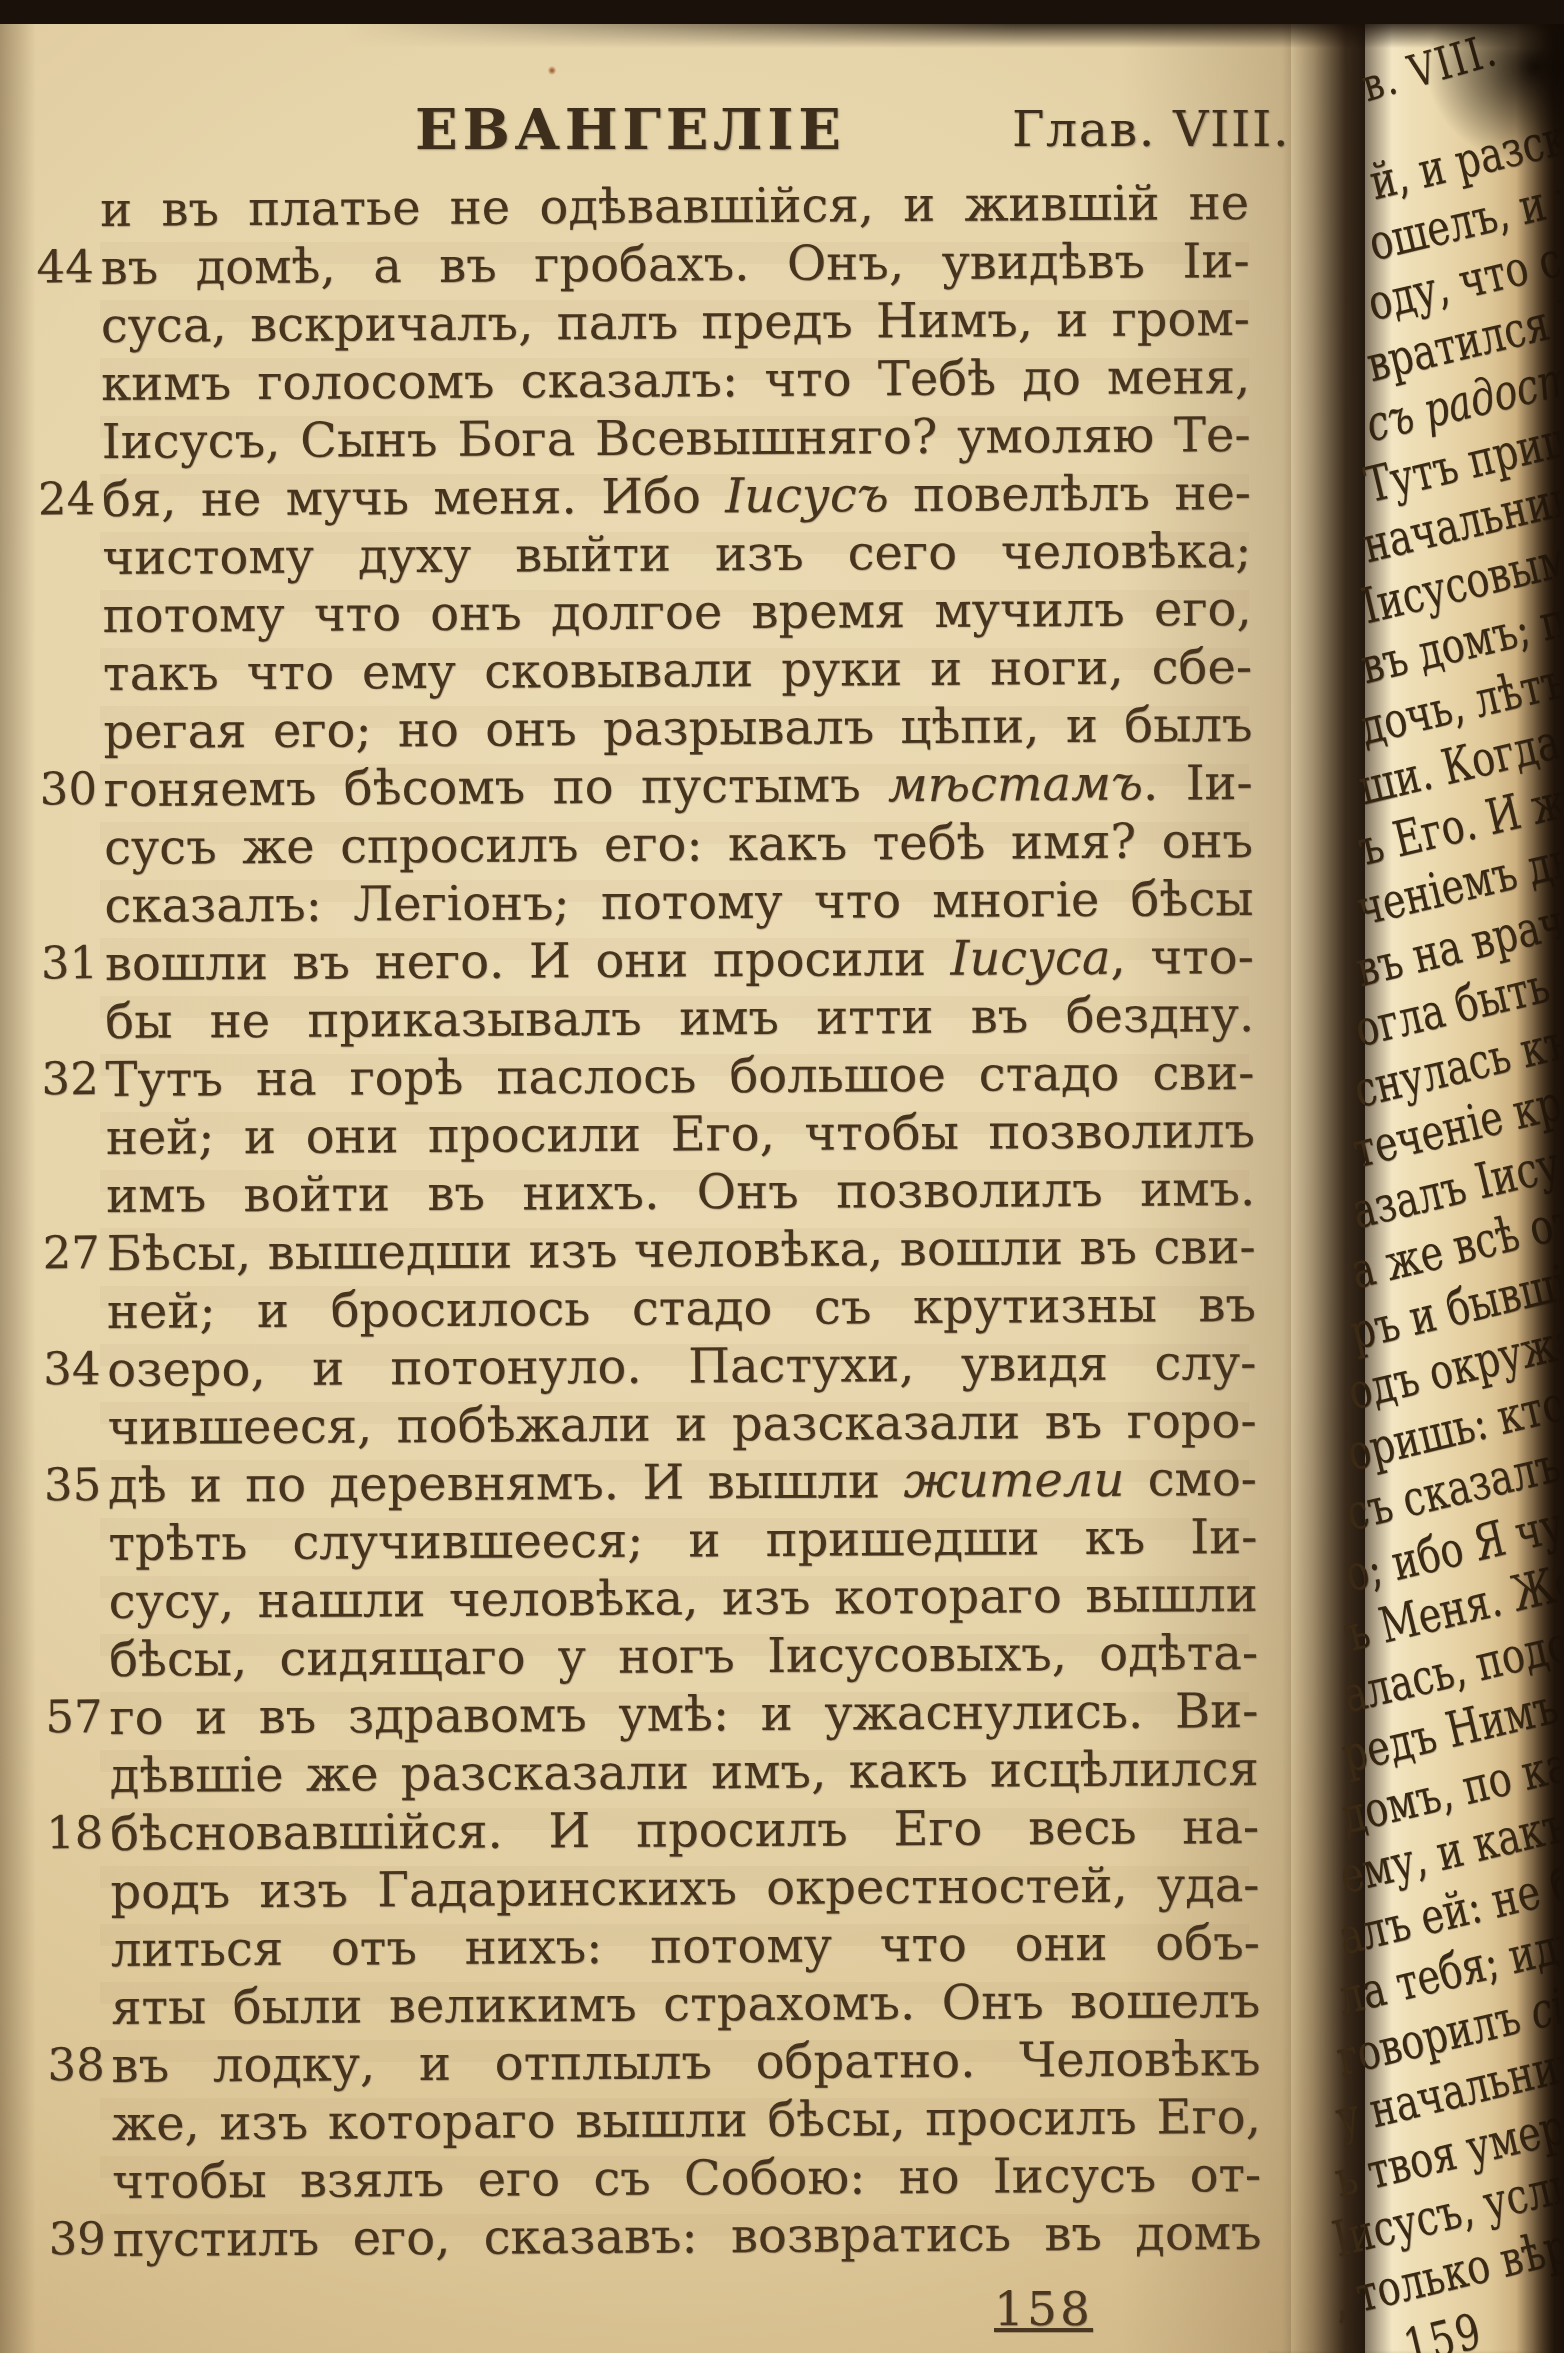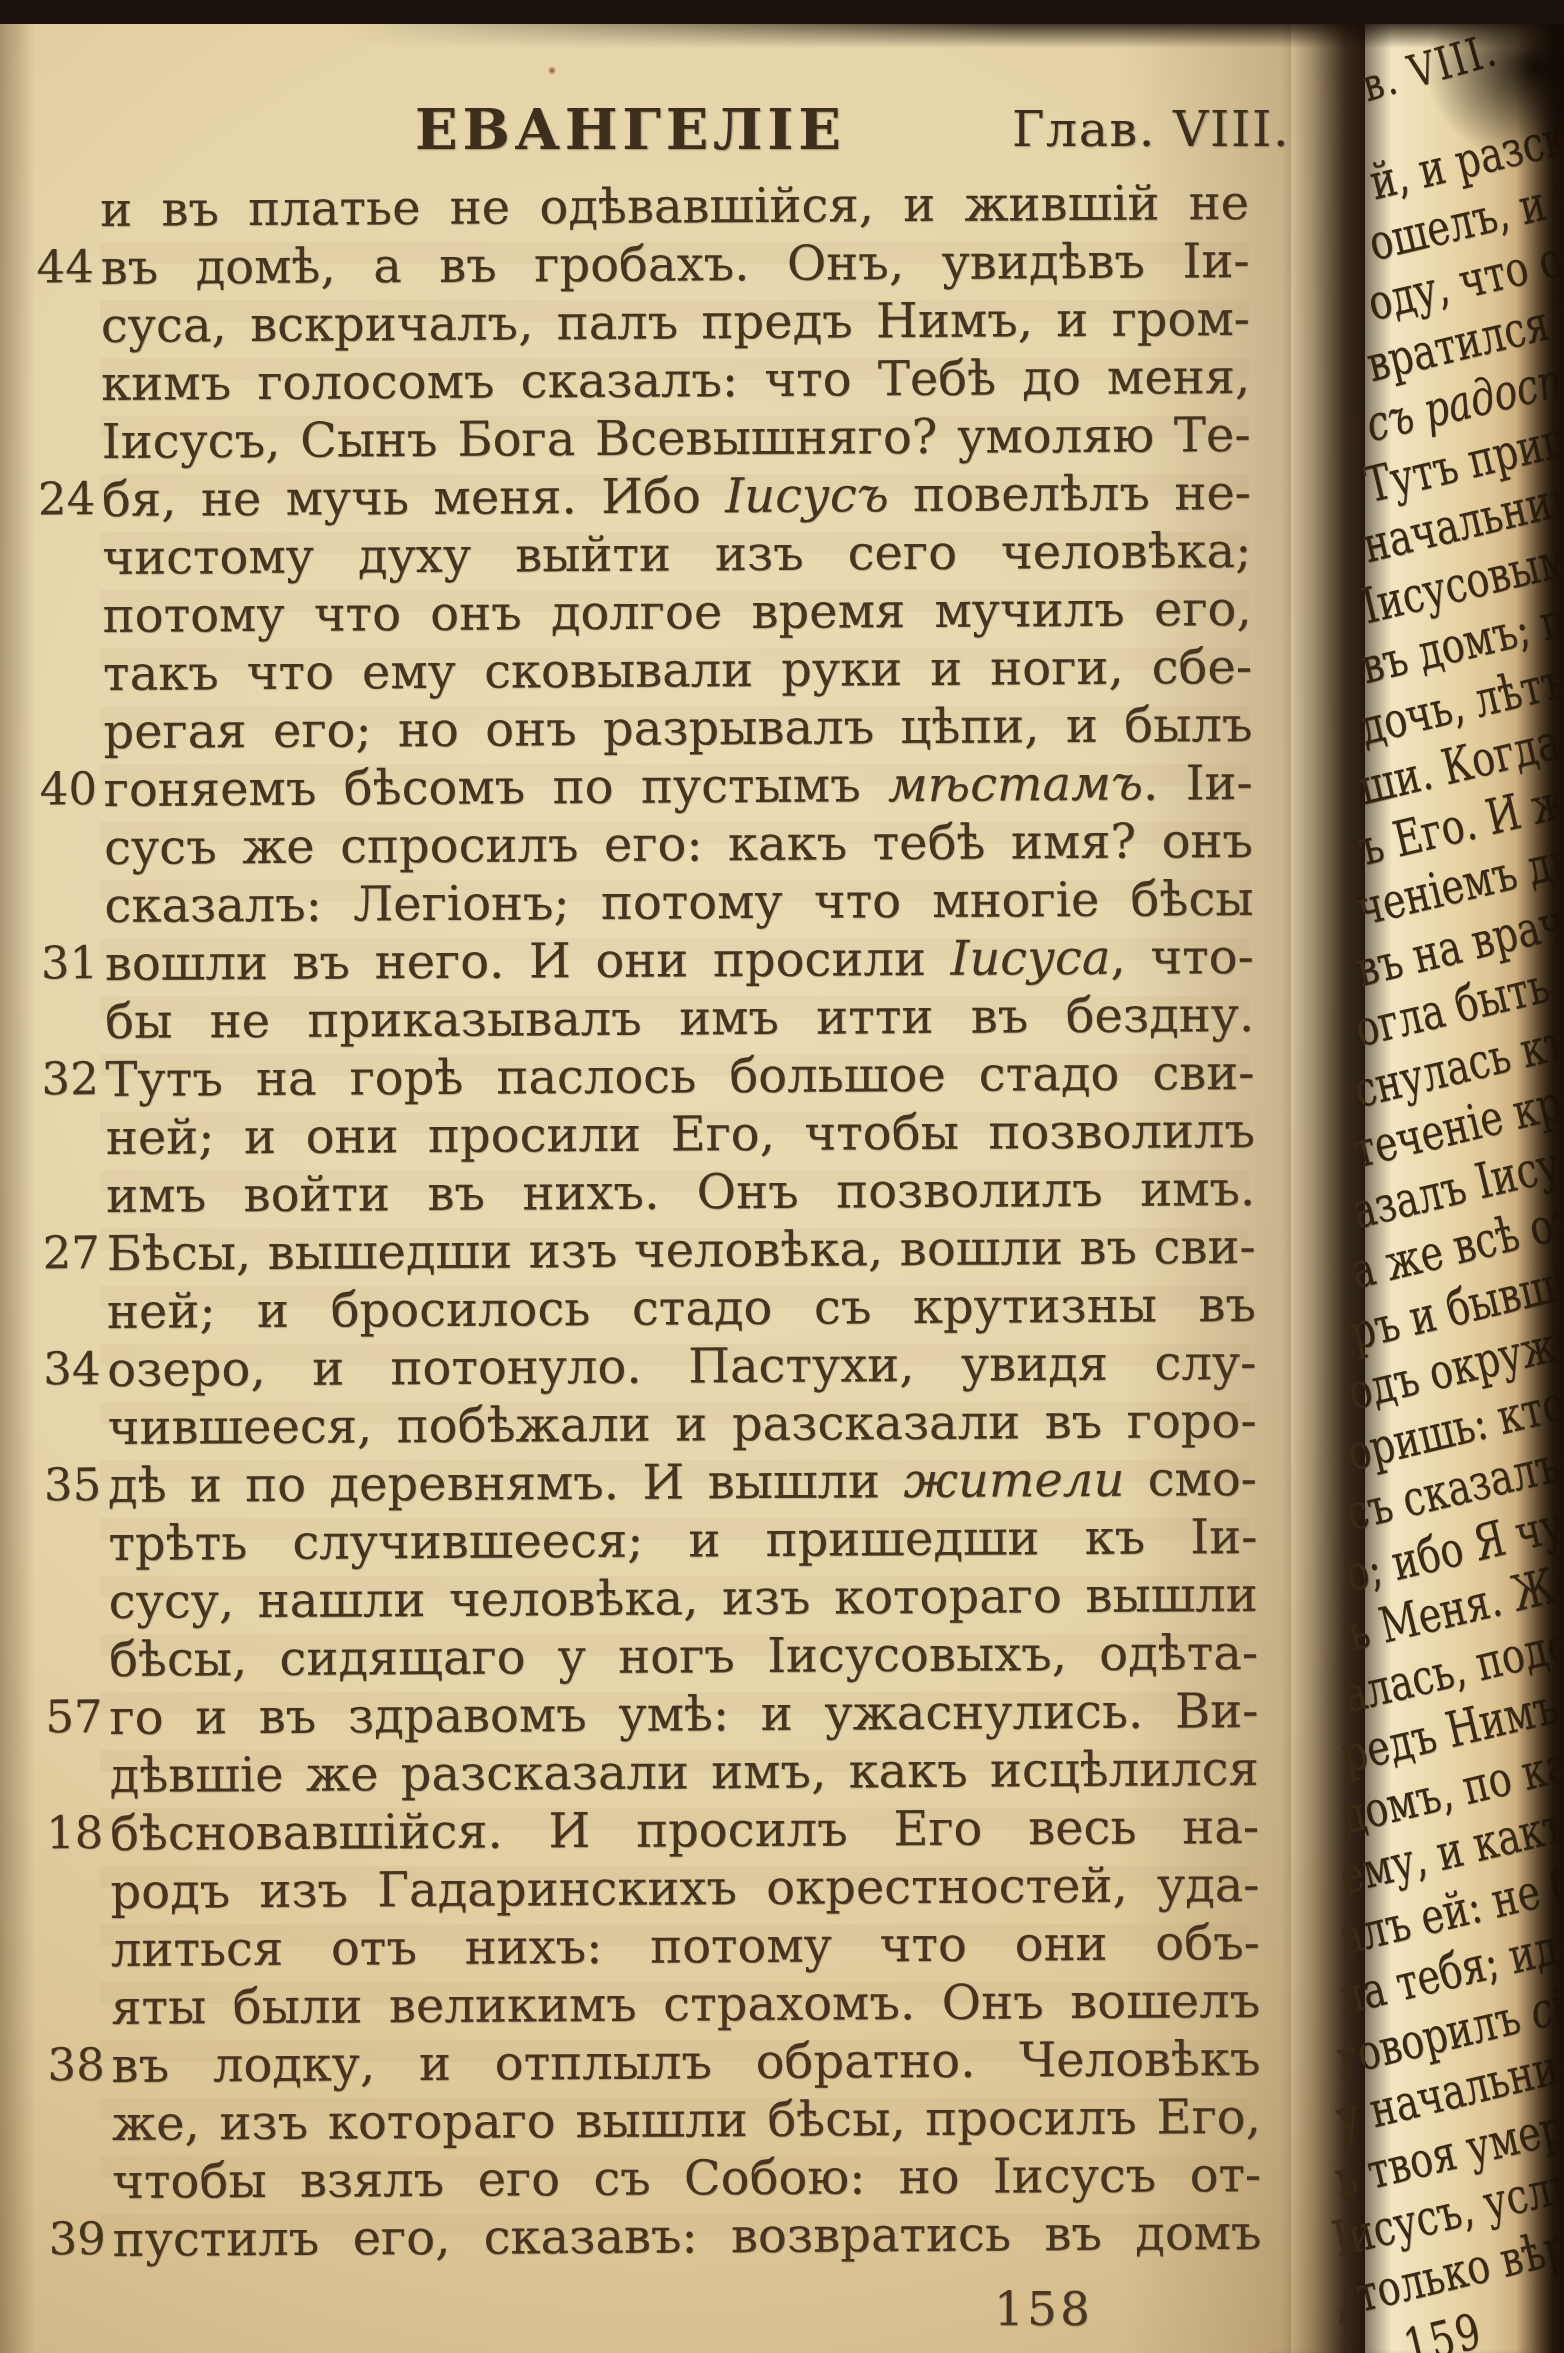--- a/index.html
+++ b/index.html
@@ -24,21 +24,21 @@
     letter-spacing:4.7px;color:#3e2e1c;text-shadow:0.8px 0.8px 1.6px rgba(62,46,28,.4);}
   .chapter-label{position:absolute;left:1012px;top:77px;font-size:49px;color:#3e2e1c;
     letter-spacing:1.6px;text-shadow:0.8px 0.8px 1.6px rgba(62,46,28,.4);}
   .text-col{position:absolute;left:100px;top:156px;width:1149px;transform:rotate(-.35deg);
     transform-origin:left top;}
   .line{position:relative;height:58px;line-height:58px;font-size:48px;color:#46341e;
     text-align:justify;text-align-last:justify;text-shadow:0.5px 0.7px 1.1px rgba(70,52,32,.45);}
   .verse{position:absolute;left:-64px;top:0;font-size:45px;color:#46341e;}
   .it{font-style:italic;}
   .page-number{position:absolute;left:994px;top:2257px;font-size:47px;letter-spacing:3.1px;
-    color:#4a3722;text-shadow:0.5px 0.7px 1.1px rgba(70,52,32,.45);}
+    color:#4a3722;text-shadow:0.5px 0.7px 1.1px rgba(70,52,32,.45);text-decoration:underline;}
   .speck{position:absolute;left:548px;top:42px;width:7.8px;height:9.4px;border-radius:50%;
     background:radial-gradient(circle, #974d24 0%, rgba(151,77,36,0) 75%);}
 
   
   .gutter{position:absolute;left:1282px;top:0;width:88px;height:2354px;
     background:linear-gradient(to right, rgba(70,45,22,0) 0%, rgba(60,38,18,.4) 35%,
       rgba(34,20,9,.88) 72%, rgba(24,14,6,.97) 100%);}
   .right-paper{position:absolute;left:1365px;top:0;width:200px;height:2354px;
     background:linear-gradient(to right, #f2e5c1 0px, #eddcb2 63px, #dfc898 125px,
       #c0a070 168px, #7c5e39 192px, #271808 200px);}
@@ -82,21 +82,21 @@
       <div class="line"><span>и въ платье не одѣвавшійся, и жившій не</span></div>
       <div class="line"><span class="verse">44</span><span>въ домѣ, а въ гробахъ. Онъ, увидѣвъ Іи-</span></div>
       <div class="line"><span>суса, вскричалъ, палъ предъ Нимъ, и гром-</span></div>
       <div class="line"><span>кимъ голосомъ сказалъ: что Тебѣ до меня,</span></div>
       <div class="line"><span>Іисусъ, Сынъ Бога Всевышняго? умоляю Те-</span></div>
       <div class="line"><span class="verse">24</span><span>бя, не мучь меня. Ибо </span><span class="it">Іисусъ</span><span> повелѣлъ не-</span></div>
       <div class="line"><span>чистому духу выйти изъ сего человѣка;</span></div>
       <div class="line"><span>потому что онъ долгое время мучилъ его,</span></div>
       <div class="line"><span>такъ что ему сковывали руки и ноги, сбе-</span></div>
       <div class="line"><span>регая его; но онъ разрывалъ цѣпи, и былъ</span></div>
-      <div class="line"><span class="verse">40</span><span>гоняемъ бѣсомъ по пустымъ </span><span class="it">мѣстамъ</span><span>. Іи-</span></div>
+      <div class="line"><span class="verse">30</span><span>гоняемъ бѣсомъ по пустымъ </span><span class="it">мѣстамъ</span><span>. Іи-</span></div>
       <div class="line"><span>сусъ же спросилъ его: какъ тебѣ имя? онъ</span></div>
       <div class="line"><span>сказалъ: Легіонъ; потому что многіе бѣсы</span></div>
       <div class="line"><span class="verse">31</span><span>вошли въ него. И они просили </span><span class="it">Іисуса</span><span>, что-</span></div>
       <div class="line"><span>бы не приказывалъ имъ итти въ бездну.</span></div>
       <div class="line"><span class="verse">32</span><span>Тутъ на горѣ паслось большое стадо сви-</span></div>
       <div class="line"><span>ней; и они просили Его, чтобы позволилъ</span></div>
       <div class="line"><span>имъ войти въ нихъ. Онъ позволилъ имъ.</span></div>
       <div class="line"><span class="verse">27</span><span>Бѣсы, вышедши изъ человѣка, вошли въ сви-</span></div>
       <div class="line"><span>ней; и бросилось стадо съ крутизны въ</span></div>
       <div class="line"><span class="verse">34</span><span>озеро, и потонуло. Пастухи, увидя слу-</span></div>

